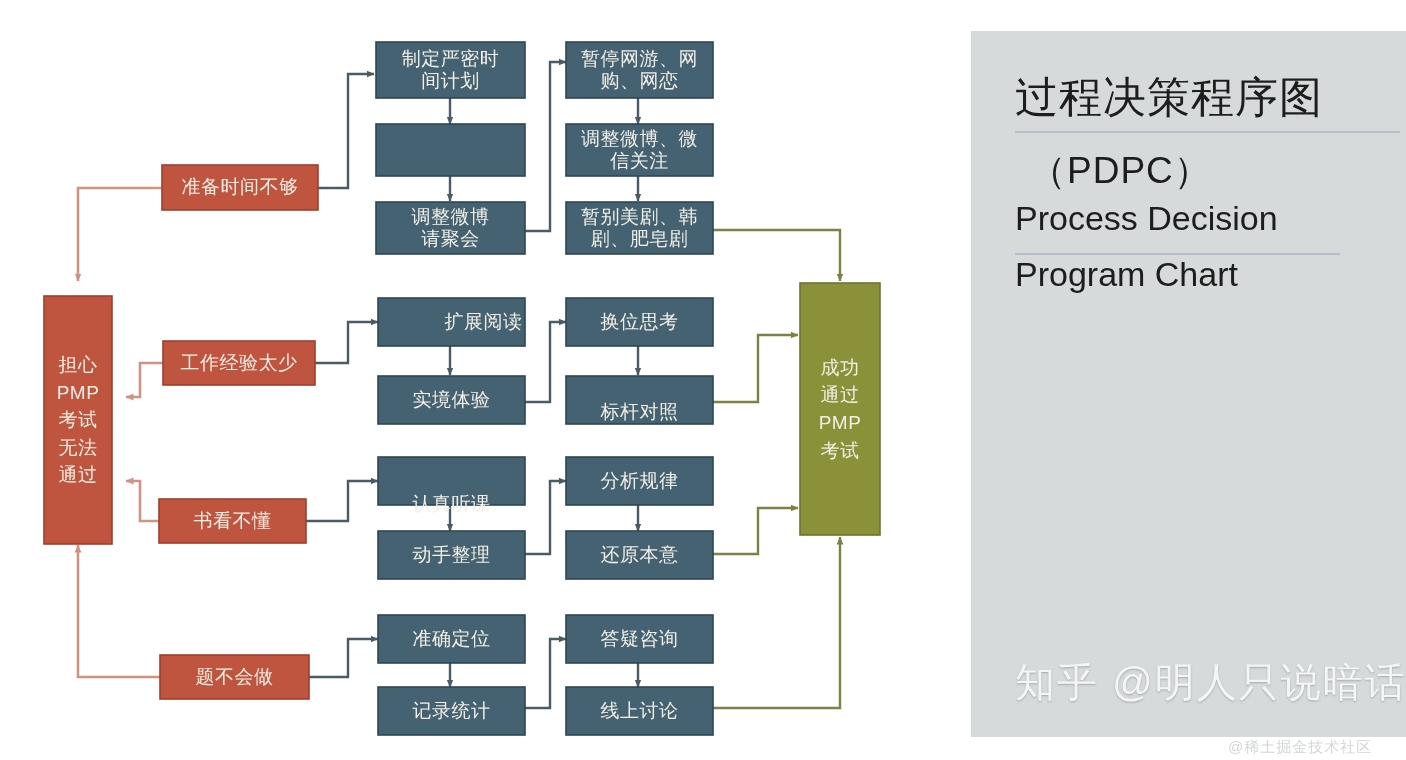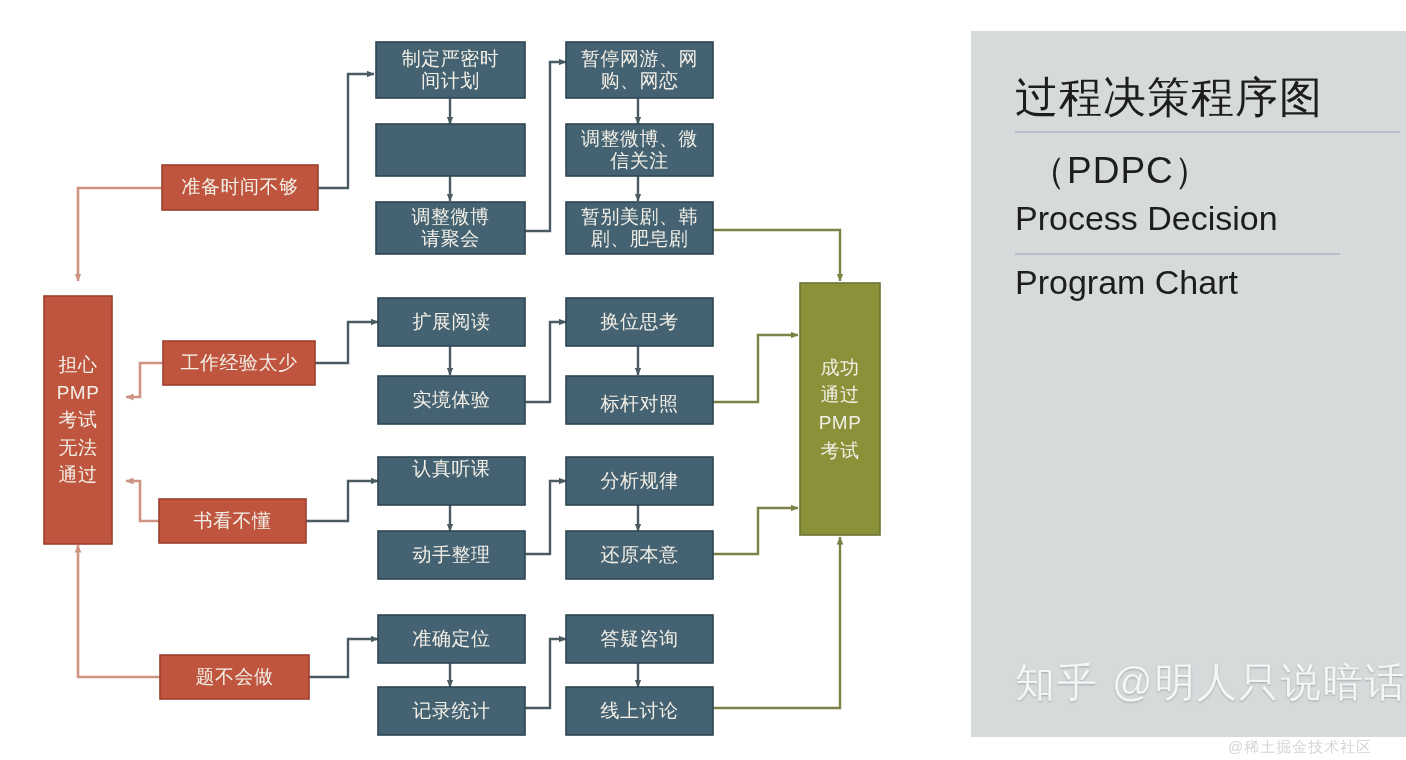--- a/index.html
+++ b/index.html
@@ -45,21 +45,21 @@
     font-size:37px;color:#1d1d1d;letter-spacing:1px;
   }
   #panel-line-2{
     position:absolute;left:44px;top:168px;width:390px;
     font-size:34px;color:#1d1d1d;
   }
   #panel-rule-2{
     position:absolute;left:44px;top:222px;width:325px;height:2px;background:#b6bdcd;
   }
   #panel-line-3{
-    position:absolute;left:44px;top:232px;width:390px;
+    position:absolute;left:44px;top:224px;width:390px;
     font-size:34px;color:#1d1d1d;
   }
   #panel-watermark{
     position:absolute;left:44px;top:624px;width:400px;
     font-size:40px;color:#f4f6f6;letter-spacing:2px;
     text-shadow:0 1px 2px rgba(120,125,128,.55);
   }
   #bottom-credit{
     position:absolute;left:1228px;top:738px;
     font-size:15px;color:#d3d6d8;letter-spacing:1px;
@@ -171,35 +171,35 @@
 
   <div class="node-label lbl-orange" style="left:162px;top:165px;width:156px;height:45px;">准备时间不够</div>
   <div class="node-label lbl-orange" style="left:163px;top:341px;width:152px;height:44px;">工作经验太少</div>
   <div class="node-label lbl-orange" style="left:159px;top:499px;width:147px;height:44px;">书看不懂</div>
   <div class="node-label lbl-orange" style="left:160px;top:655px;width:149px;height:44px;">题不会做</div>
 
   <div class="node-label lbl-teal" style="left:376px;top:42px;width:149px;height:56px;">制定严密时
 间计划</div>
   <div class="node-label lbl-teal" style="left:376px;top:202px;width:149px;height:52px;">调整微博
 请聚会</div>
-  <div class="node-label lbl-teal" style="left:378px;top:298px;width:147px;height:48px;">扩展阅读</div>
+  <div class="node-label lbl-teal" style="left:378px;top:298px;width:147px;height:48px;padding-left:32px;">扩展阅读</div>
   <div class="node-label lbl-teal" style="left:378px;top:376px;width:147px;height:48px;">实境体验</div>
-  <div class="node-label lbl-teal" style="left:378px;top:445px;width:147px;height:48px;">认真听课</div>
+  <div class="node-label lbl-teal" style="left:378px;top:480px;width:147px;height:48px;">认真听课</div>
   <div class="node-label lbl-teal" style="left:378px;top:531px;width:147px;height:48px;">动手整理</div>
   <div class="node-label lbl-teal" style="left:378px;top:615px;width:147px;height:48px;">准确定位</div>
   <div class="node-label lbl-teal" style="left:378px;top:687px;width:147px;height:48px;">记录统计</div>
 
   <div class="node-label lbl-teal-2" style="left:566px;top:124px;width:147px;height:52px;">调整微博、微
 信关注</div>
   <div class="node-label lbl-teal-2" style="left:566px;top:42px;width:147px;height:56px;">暂停网游、网
 购、网恋</div>
   <div class="node-label lbl-teal-2" style="left:566px;top:202px;width:147px;height:52px;">暂别美剧、韩
 剧、肥皂剧</div>
   <div class="node-label lbl-teal-2" style="left:566px;top:298px;width:147px;height:48px;">换位思考</div>
-  <div class="node-label lbl-teal-2" style="left:566px;top:380px;width:147px;height:48px;text-align:right;">标杆对照</div>
+  <div class="node-label lbl-teal-2" style="left:566px;top:388px;width:147px;height:48px;text-align:right;">标杆对照</div>
   <div class="node-label lbl-teal-2" style="left:566px;top:457px;width:147px;height:48px;">分析规律</div>
   <div class="node-label lbl-teal-2" style="left:566px;top:531px;width:147px;height:48px;">还原本意</div>
   <div class="node-label lbl-teal-2" style="left:566px;top:615px;width:147px;height:48px;">答疑咨询</div>
   <div class="node-label lbl-teal-2" style="left:566px;top:687px;width:147px;height:48px;">线上讨论</div>
 
   <div class="node-label lbl-green" style="left:800px;top:283px;width:80px;height:252px;">成功
 通过
 PMP
 考试</div>
 

